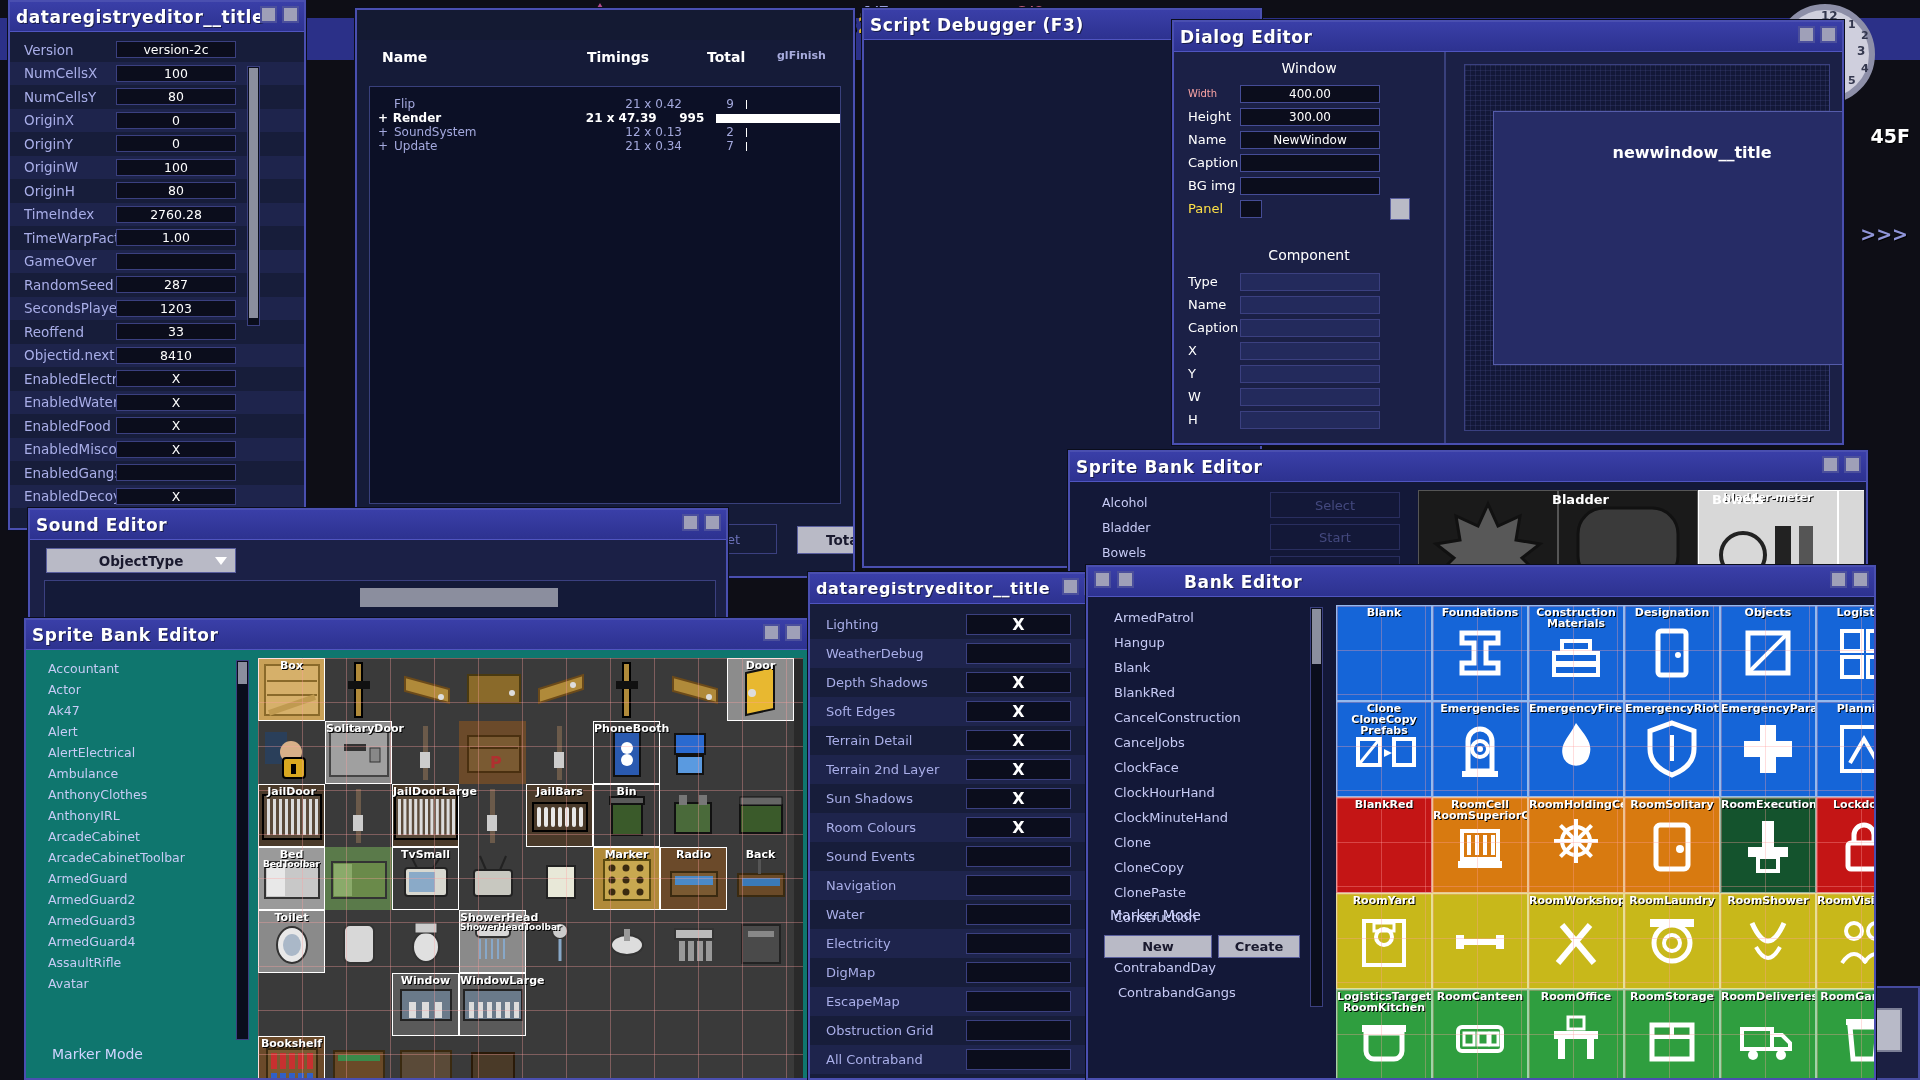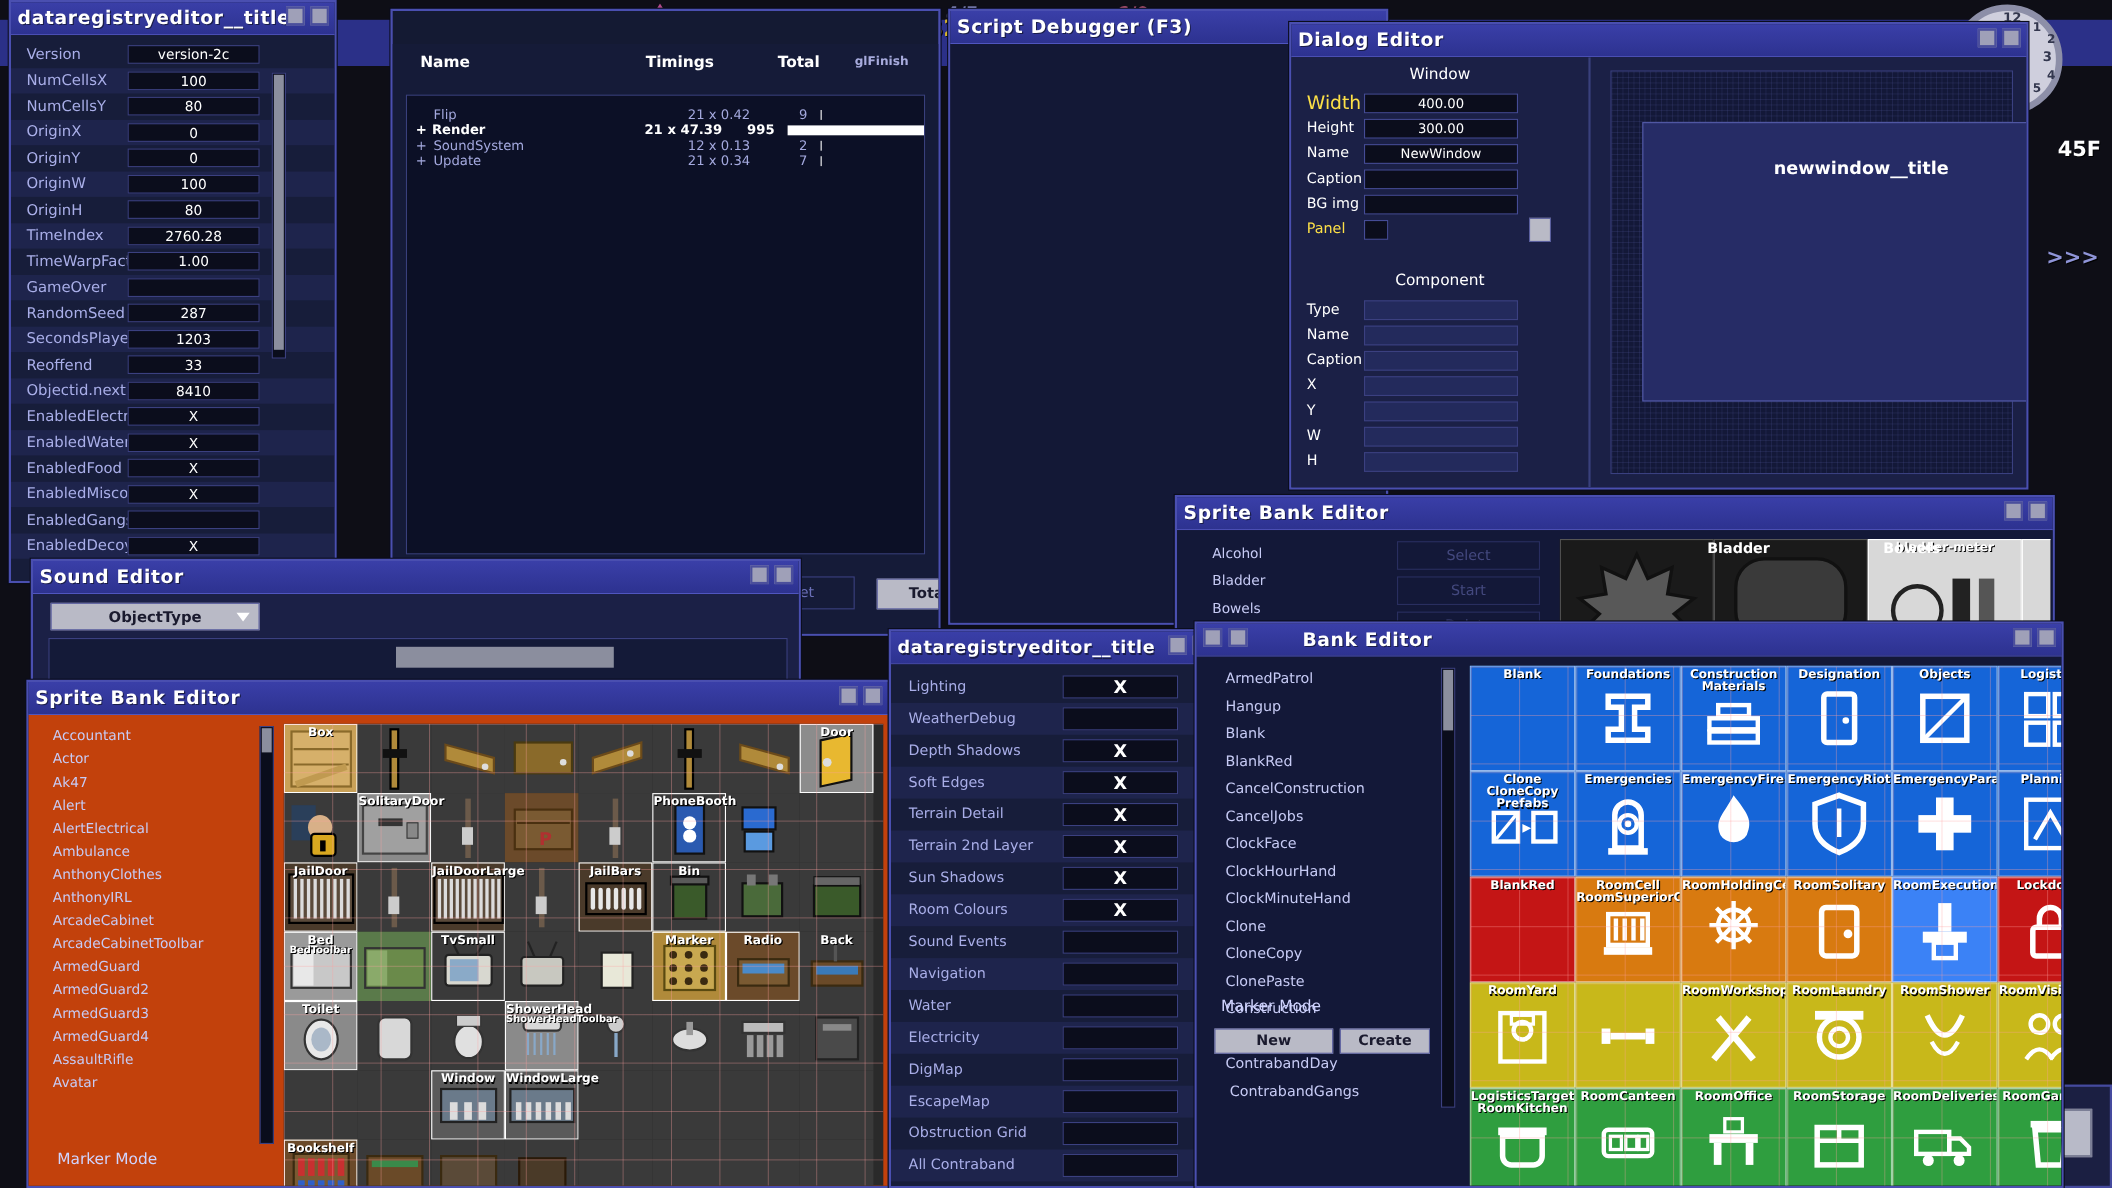--- a/index.html
+++ b/index.html
@@ -258,21 +258,21 @@
     <span class="ttl">Dialog Editor</span>
     <span class="btns">
       <span class="bx"></span>
       <span class="bx"></span>
     </span>
   </div>
   <div class="body" style="background:#1b2046;">
     <div style="position:absolute;left:20px;top:8px;width:230px;text-align:center;color:#fff;font-size:14px;">Window</div>
     <div id="de-win" style="position:absolute;left:14px;top:30px;width:250px;">
         <div style="display: flex; align-items: center; height: 23px;">
-          <span style="width:52px;color:#fde047;font-size:17px;">Width</span>
+          <span style="width:52px;color:#fca5a5;font-size:10px;">Width</span>
           <span style="width:140px;height:18px;background:#0b0d1c;border:1px solid #454c96;color:#fff;font-size:12px;display:flex;align-items:center;justify-content:center;box-sizing:border-box;">400.00</span>
         </div>
         <div style="display: flex; align-items: center; height: 23px;">
           <span style="width:52px;color:#fff;font-size:13px;">Height</span>
           <span style="width:140px;height:18px;background:#0b0d1c;border:1px solid #454c96;color:#fff;font-size:12px;display:flex;align-items:center;justify-content:center;box-sizing:border-box;">300.00</span>
         </div>
         <div style="display: flex; align-items: center; height: 23px;">
           <span style="width:52px;color:#fff;font-size:13px;">Name</span>
           <span style="width:140px;height:18px;background:#0b0d1c;border:1px solid #454c96;color:#fff;font-size:12px;display:flex;align-items:center;justify-content:center;box-sizing:border-box;">NewWindow</span>
         </div>
@@ -351,21 +351,21 @@
 </div>
 
 <div class="win" style="left:24px;top:618px;width:785px;height:462px;z-index:16;">
   <div class="tb">
     <span class="ttl">Sprite Bank Editor</span>
     <span class="btns">
       <span class="bx"></span>
       <span class="bx"></span>
     </span>
   </div>
-  <div class="body" style="background:#c2410c;">
+  <div class="body" style="background:#0f766e;">
     <div id="sbl-items" style="position:absolute;left:0;top:8px;width:200px;">
         <div class="li">Accountant</div>
         <div class="li">Actor</div>
         <div class="li">Ak47</div>
         <div class="li">Alert</div>
         <div class="li">AlertElectrical</div>
         <div class="li">Ambulance</div>
         <div class="li">AnthonyClothes</div>
         <div class="li">AnthonyIRL</div>
         <div class="li">ArcadeCabinet</div>
@@ -1116,21 +1116,21 @@
             <div class="gl"></div>
           </div>
           <div class="ico bp" style="background: rgb(216, 122, 16);">
             <div class="cap">RoomSolitary</div>
             <svg width="80" height="80" viewBox="0 0 80 80" style="position:relative;z-index:1;">
               <rect x="24" y="20" width="32" height="44" rx="4" fill="none" stroke="#fff" stroke-width="5"></rect>
               <circle cx="48" cy="44" r="4" fill="#fff"></circle>
             </svg>
             <div class="gl"></div>
           </div>
-          <div class="ico bp" style="background: #3b82f6;">
+          <div class="ico bp" style="background: #14532d;">
             <div class="cap">RoomExecution</div>
             <svg width="80" height="80" viewBox="0 0 80 80" style="position:relative;z-index:1;">
               <rect x="34" y="16" width="12" height="26" fill="#fff"></rect>
               <rect x="20" y="42" width="40" height="10" fill="#fff"></rect>
               <rect x="30" y="52" width="20" height="14" fill="none" stroke="#fff" stroke-width="4"></rect>
             </svg>
             <div class="gl"></div>
           </div>
           <div class="ico bp" style="background: rgb(196, 21, 21);">
             <div class="cap">Lockdown</div>

